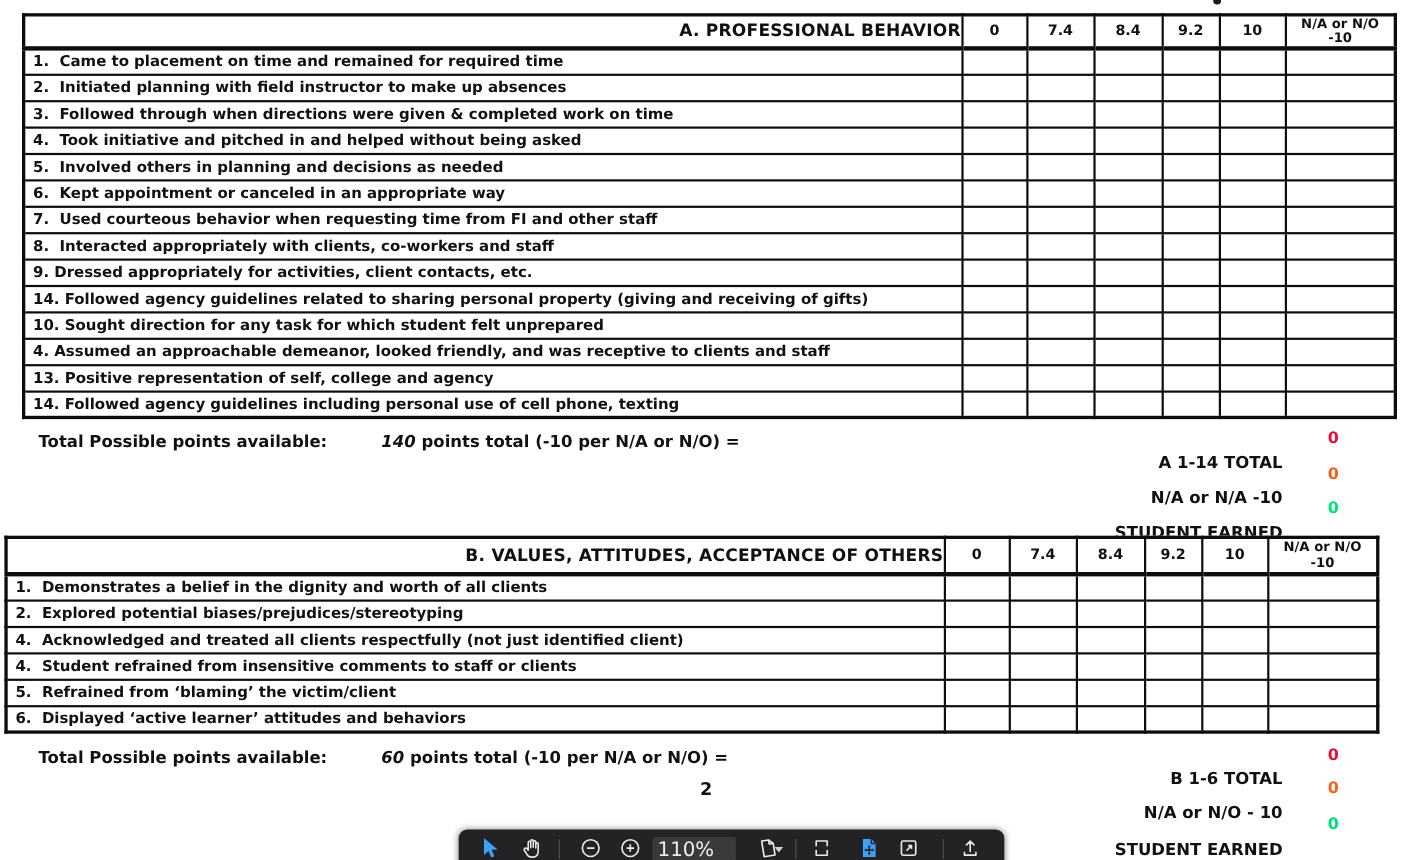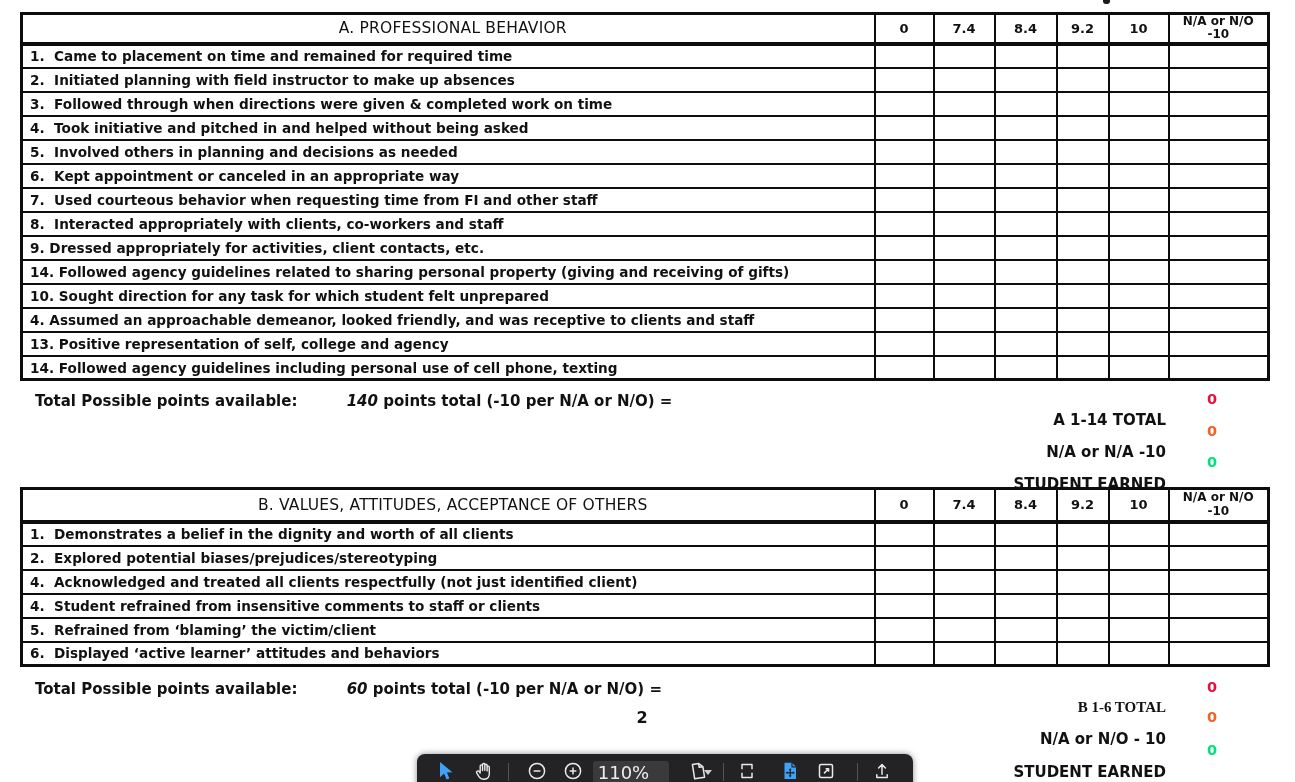--- a/index.html
+++ b/index.html
@@ -3,21 +3,21 @@
 <meta charset="utf-8">
 <style>
   html,body{margin:0;padding:0;background:#fff;}
   .screen{position:relative;width:1295px;height:782px;background:#ffffff;overflow:hidden;
           font-family:"DejaVu Sans","Liberation Sans",sans-serif;color:#111;}
   
   .doc-table{position:absolute;border-collapse:collapse;table-layout:fixed;background:#fff;
              border:3px solid #0d0d0d;}
   .doc-table th,.doc-table td{border:2px solid #0d0d0d;padding:0;overflow:hidden;}
   .doc-table thead th{border-bottom:4px solid #0d0d0d;vertical-align:middle;}
-  th.ttl{text-align:center;padding-left:9px;font-size:15.5px;font-weight:normal;letter-spacing:.2px;}
+  th.ttl{text-align:right;padding-left:9px;font-size:15.5px;font-weight:bold;letter-spacing:.2px;}
   th.sc{font-size:13px;font-weight:bold;text-align:center;}
   th.na{font-size:12px;font-weight:bold;text-align:center;line-height:1.12;white-space:pre-line;}
   td.desc{font-size:13.6px;font-weight:bold;padding-left:7px;white-space:pre;vertical-align:middle;}
   td.cell{background:#fff;}
   #tableA tbody tr{height:24px;}
   #tableA thead tr{height:28px;}
   #tableB tbody tr{height:24px;}
   #tableB thead tr{height:33px;}
   
   .sentence{position:absolute;font-size:15px;font-weight:bold;white-space:pre;}
@@ -199,21 +199,21 @@
   </table>
 
   <div class="sentence" style="left:35px;top:392px;"><span>Total Possible points available: </span><span class="ital">140</span><span> points total (-10 per N/A or N/O) =</span></div>
   <div class="tot-label" style="top:391px;">A 1-14 TOTAL</div>
   <div class="tot-value v-red" style="top:391px;">0</div>
   <div class="tot-label" style="top:423px;">N/A or N/A -10</div>
   <div class="tot-value v-orange" style="top:423px;">0</div>
   <div class="tot-label" style="top:455px;">STUDENT EARNED</div>
   <div class="tot-value v-green" style="top:454px;">0</div>
 
-  <table id="tableB" class="doc-table" style="left:20px;top:487px;width:1247px;">
+  <table id="tableB" class="doc-table" style="left:4px;top:487px;width:1247px;">
     <colgroup>
         <col style="width:853px">
         <col style="width:59px">
         <col style="width:61px">
         <col style="width:62px">
         <col style="width:52px">
         <col style="width:60px">
         <col style="width:100px">
       </colgroup>
     <thead>
@@ -280,21 +280,21 @@
           <td class="cell"></td>
           <td class="cell"></td>
           <td class="cell"></td>
           <td class="cell"></td>
           <td class="cell"></td>
         </tr>
     </tbody>
   </table>
 
   <div class="sentence" style="left:35px;top:680px;"><span>Total Possible points available: </span><span class="ital">60</span><span> points total (-10 per N/A or N/O) =</span></div>
-  <div class="tot-label" style="top:679px;font-family:Liberation Serif, serif;">B 1-6 TOTAL</div>
+  <div class="tot-label" style="top:679px;">B 1-6 TOTAL</div>
   <div class="tot-value v-red" style="top:679px;">0</div>
   <div class="tot-label" style="top:710px;">N/A or N/O - 10</div>
   <div class="tot-value v-orange" style="top:709px;">0</div>
   <div class="tot-label" style="top:743px;">STUDENT EARNED</div>
   <div class="tot-value v-green" style="top:742px;">0</div>
 
   <div class="page-num">2</div>
 
   <div class="toolbar">
     <div class="tb-item" style="left:15px;">

